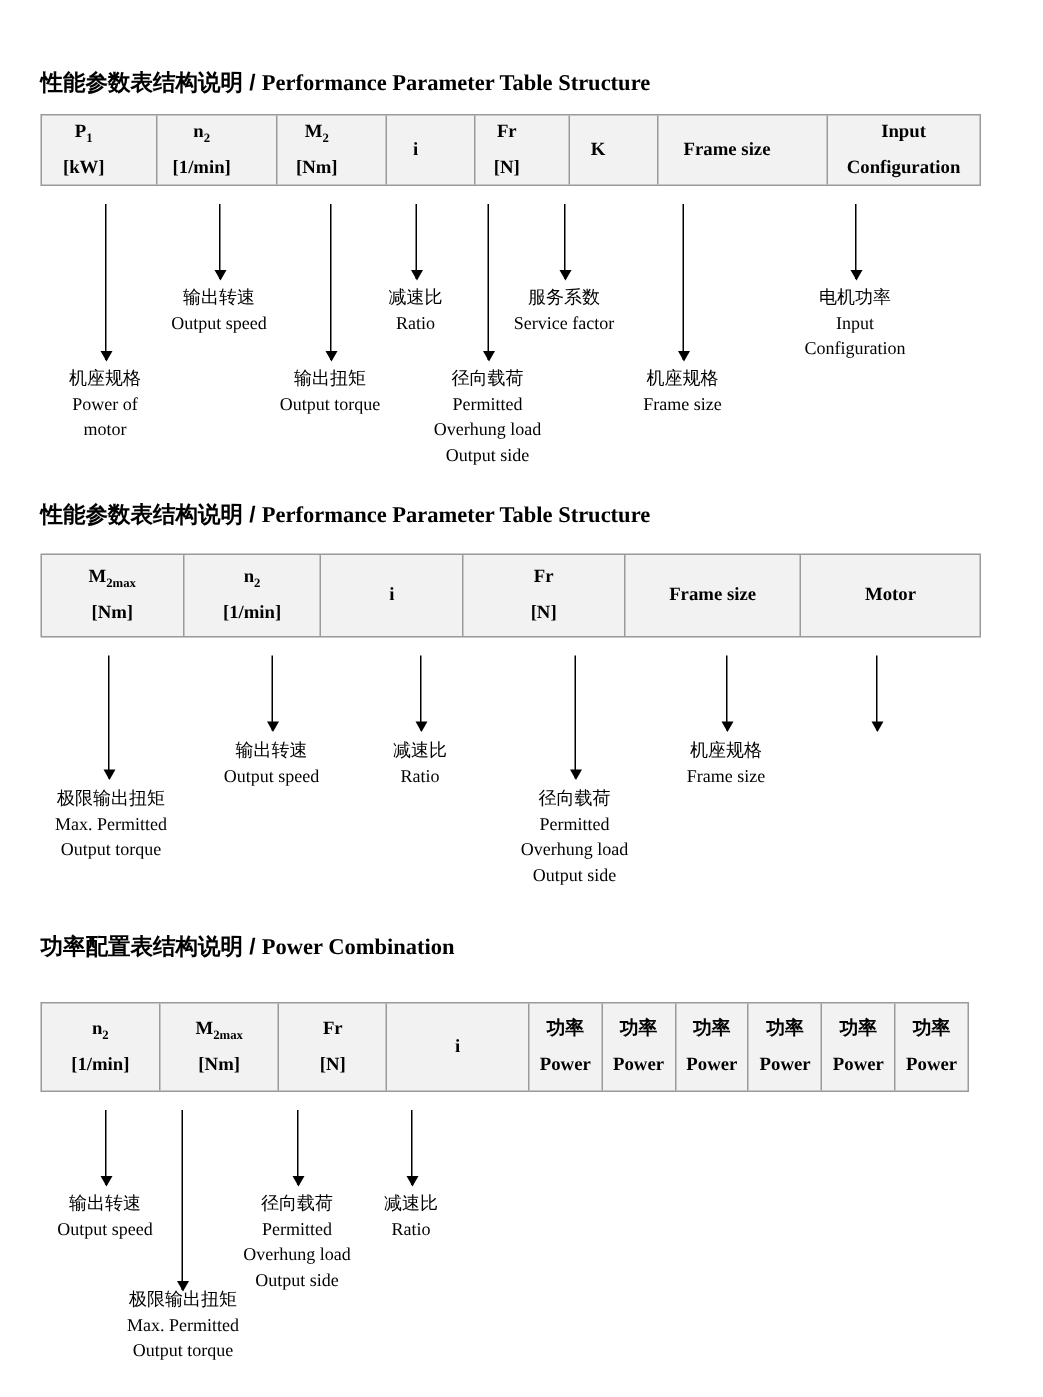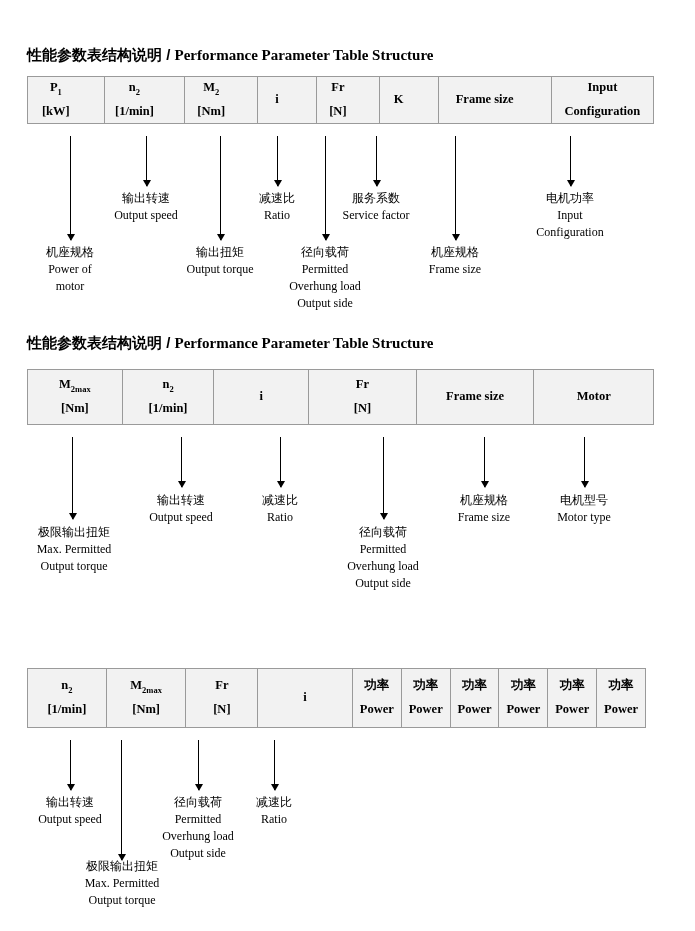--- a/index.html
+++ b/index.html
@@ -251,25 +251,26 @@
   <div class="lbl" style="left:323px; top:524px; width:120px;">
     <div class="cn">径向载荷</div>
     <div>Permitted</div>
     <div>Overhung load</div>
     <div>Output side</div>
   </div>
   <div class="lbl" style="left:429px; top:492px; width:110px;">
     <div class="cn">机座规格</div>
     <div>Frame size</div>
   </div>
-  <div class="lbl" style="left:529px; top:492px; width:110px;">
-    <div class="cn">电机型号</div>
-    <div>Motor type</div>
-  </div>
-
+
+  <div class="sub-title" style="left:27px; top:622px;">
+    <span>功率配置表结构说明</span>
+    <span>/</span>
+    <span class="en">Power Combination</span>
+  </div>
 
   <div class="tbl" style="left:27px; top:668px; width:619px; height:60px;">
     <div class="cell" style="width:78px;">
       <div class="l1"><span>n</span><span class="sub">2</span></div>
       <div class="l2">[1/min]</div>
     </div>
     <div class="cell sep" style="width:80px;">
       <div class="l1"><span>M</span><span class="sub">2max</span></div>
       <div class="l2">[Nm]</div>
     </div>

